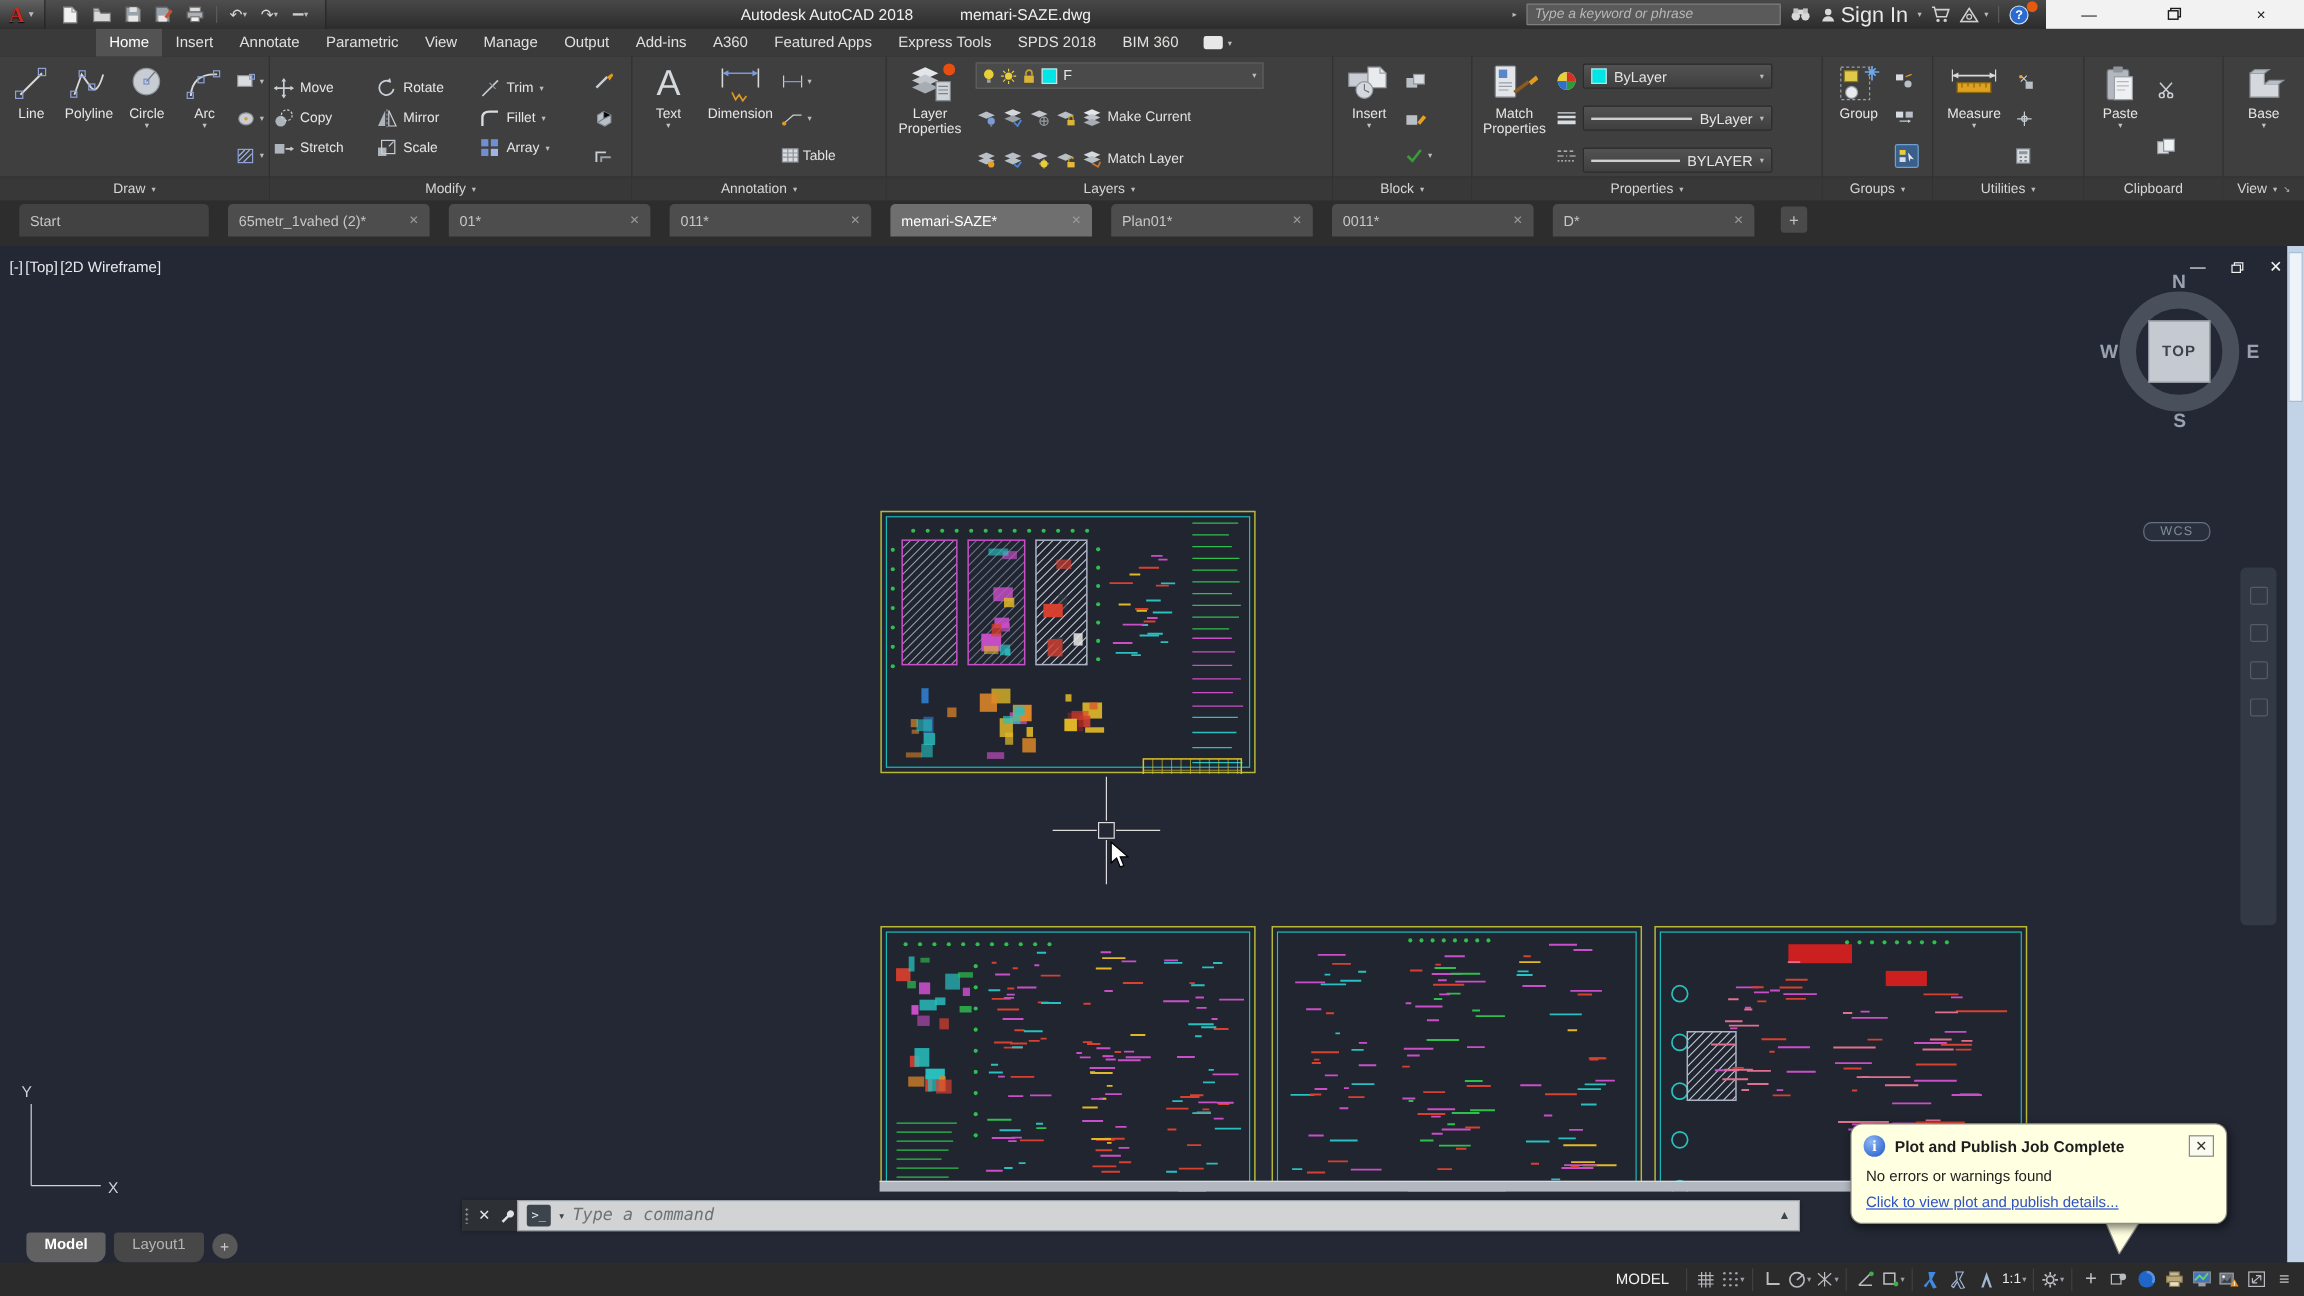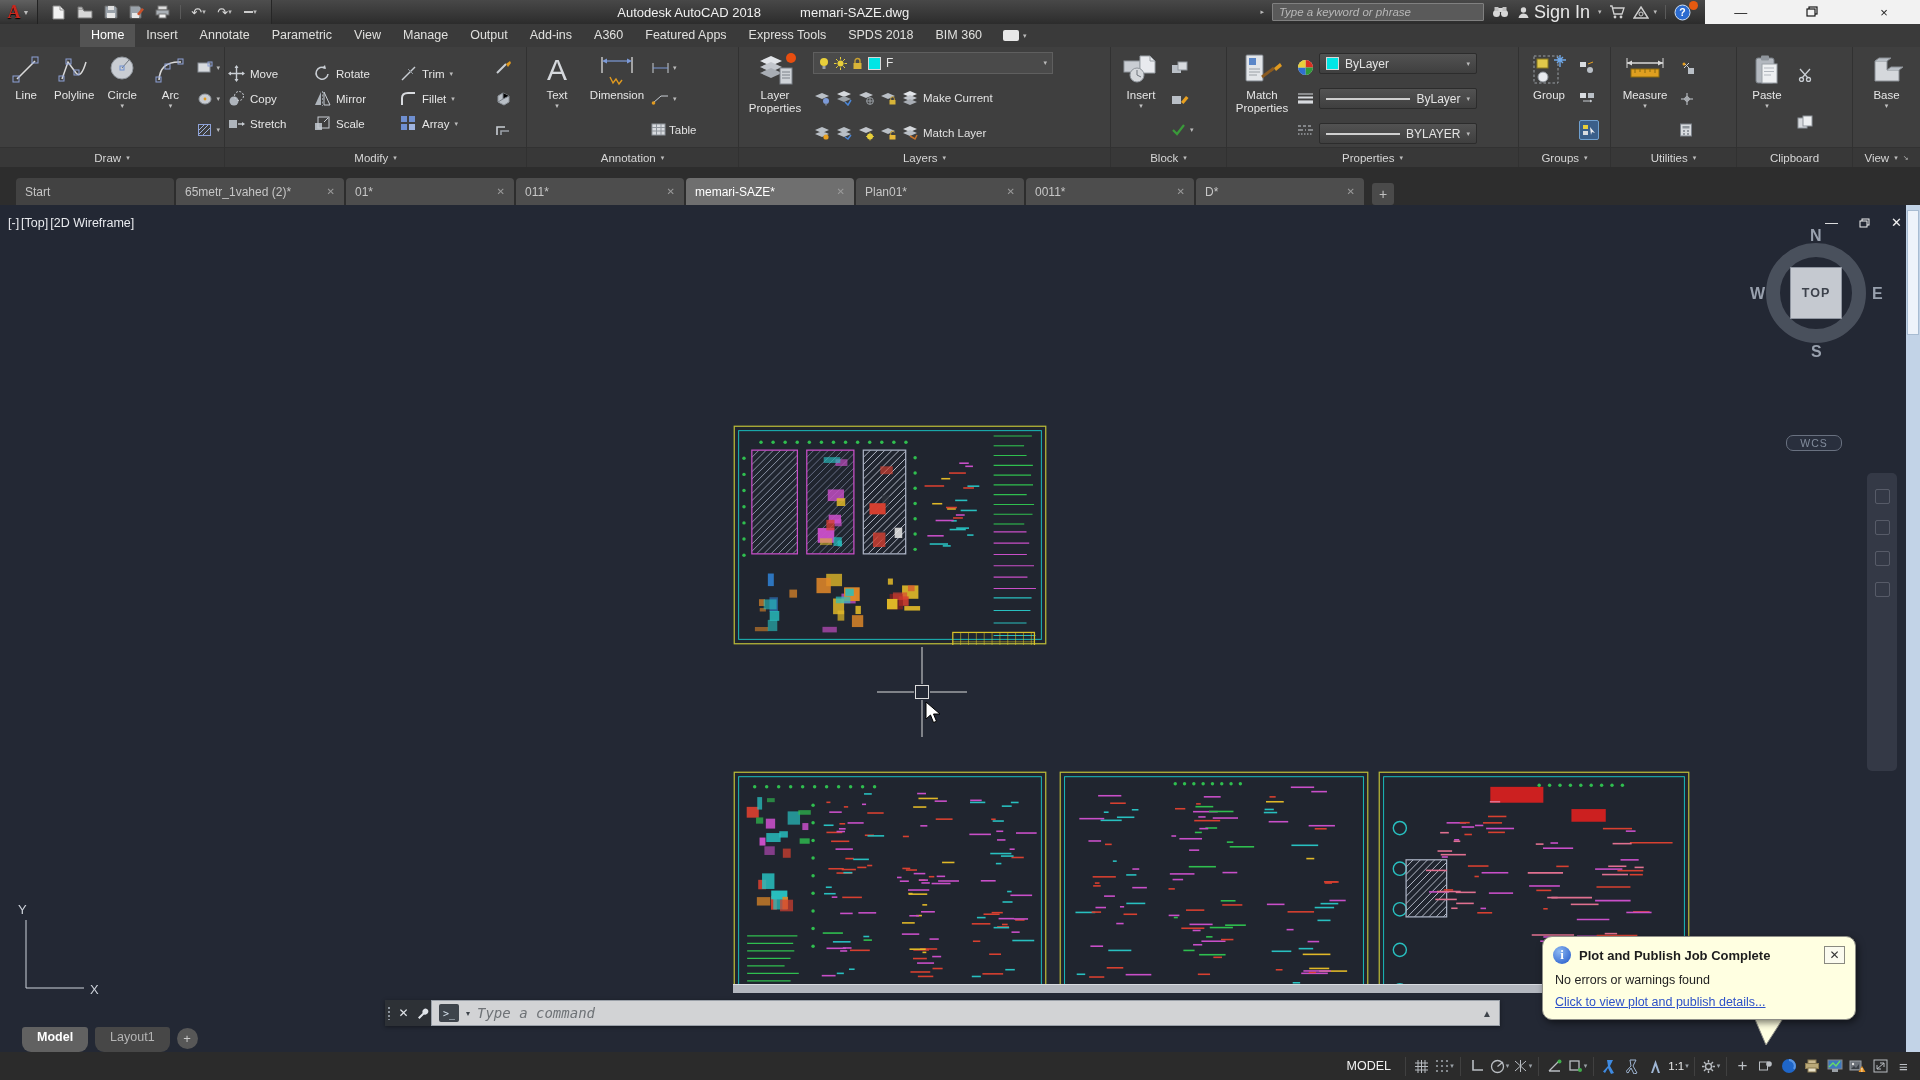--- a/index.html
+++ b/index.html
@@ -50,21 +50,21 @@
   .laydrop { width:240px; height:22px; background:#4a4a4a; border:1px solid #5f5f5f; display:flex; align-items:center; gap:5px; padding:0 5px; font-size:12px; }
   .layrow { display:flex; align-items:center; gap:4px; font-size:11.5px; color:#e2e2e2; height:22px; }
   .swatch { width:13px; height:13px; background:#00e5e5; border:1px solid #d8d8d8; }
   .pdrops { display:flex; flex-direction:column; justify-content:space-between; padding:3px 2px; }
   .pdrop { width:158px; height:21px; background:linear-gradient(#525252,#3f3f3f); border:1px solid #2c2c2c; border-radius:2px; display:flex; align-items:center; gap:6px; padding:0 6px; font-size:12px; color:#e4e4e4; }
   .pdrop .grow { flex:1; }
   .lineSample { flex:1; height:2px; background:#cfcfcf; }
   .caretbelow { font-size:7px; color:#c2c2c2; line-height:5px; }
 
   
-  .ftabs { height:38px; background:#2d2d2d; display:flex; align-items:flex-end; gap:2px; padding:3px 0 0 16px; }
+  .ftabs { height:38px; background:#2d2d2d; display:flex; align-items:flex-start; gap:16px; padding:3px 0 0 16px; }
   .ftab { height:27px; min-width:168px; background:#4d4d4d; color:#c6c6c6; font-size:12px; display:flex; align-items:center; justify-content:space-between; padding:0 9px; border-radius:4px 4px 0 0; }
   .ftab.start { background:#424242; min-width:158px; }
   .ftab.active { background:#6f6f6f; color:#fff; }
   .ftab .fx { font-size:10px; color:#9b9b9b; margin-left:10px; }
   .fplus { width:22px; height:22px; margin:2px 0 0 6px; background:#4a4a4a; border-radius:3px; color:#c0c0c0; font-size:14px; display:flex; align-items:center; justify-content:center; }
 
   
   .canvas { position:relative; height:847px; background:#232834; overflow:hidden; }
   .vplabel { position:absolute; left:8px; top:11px; font-size:12.5px; color:#e8eaee; display:flex; gap:2px; }
   .cwin { position:absolute; right:18px; top:10px; display:flex; gap:21px; color:#f2f2f2; font-size:13px; align-items:center; }

